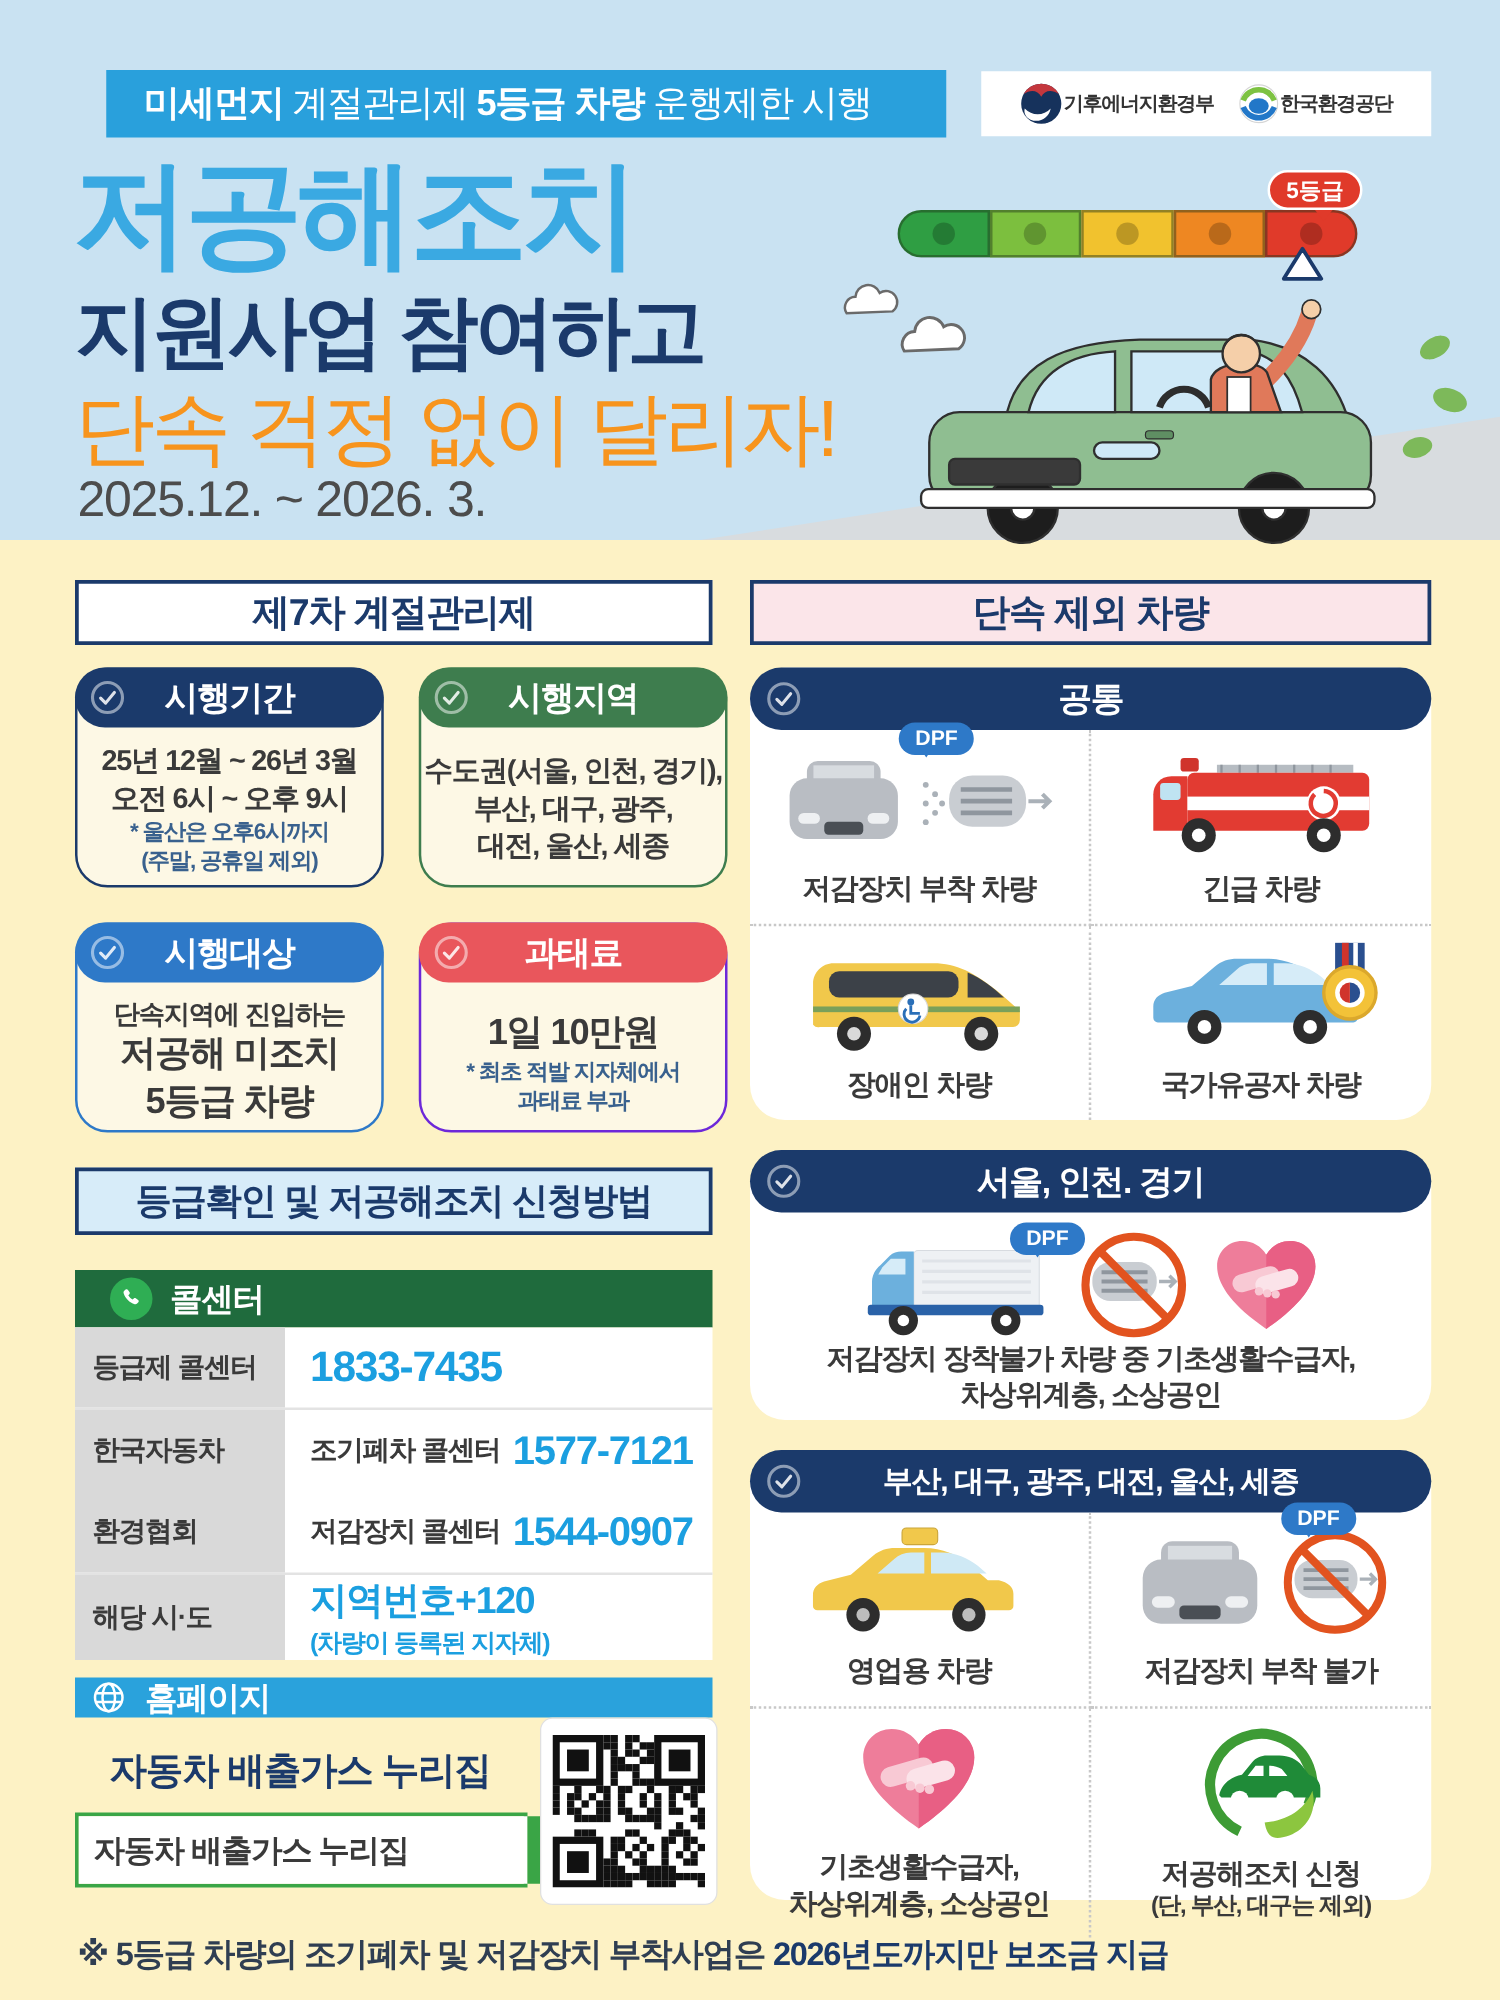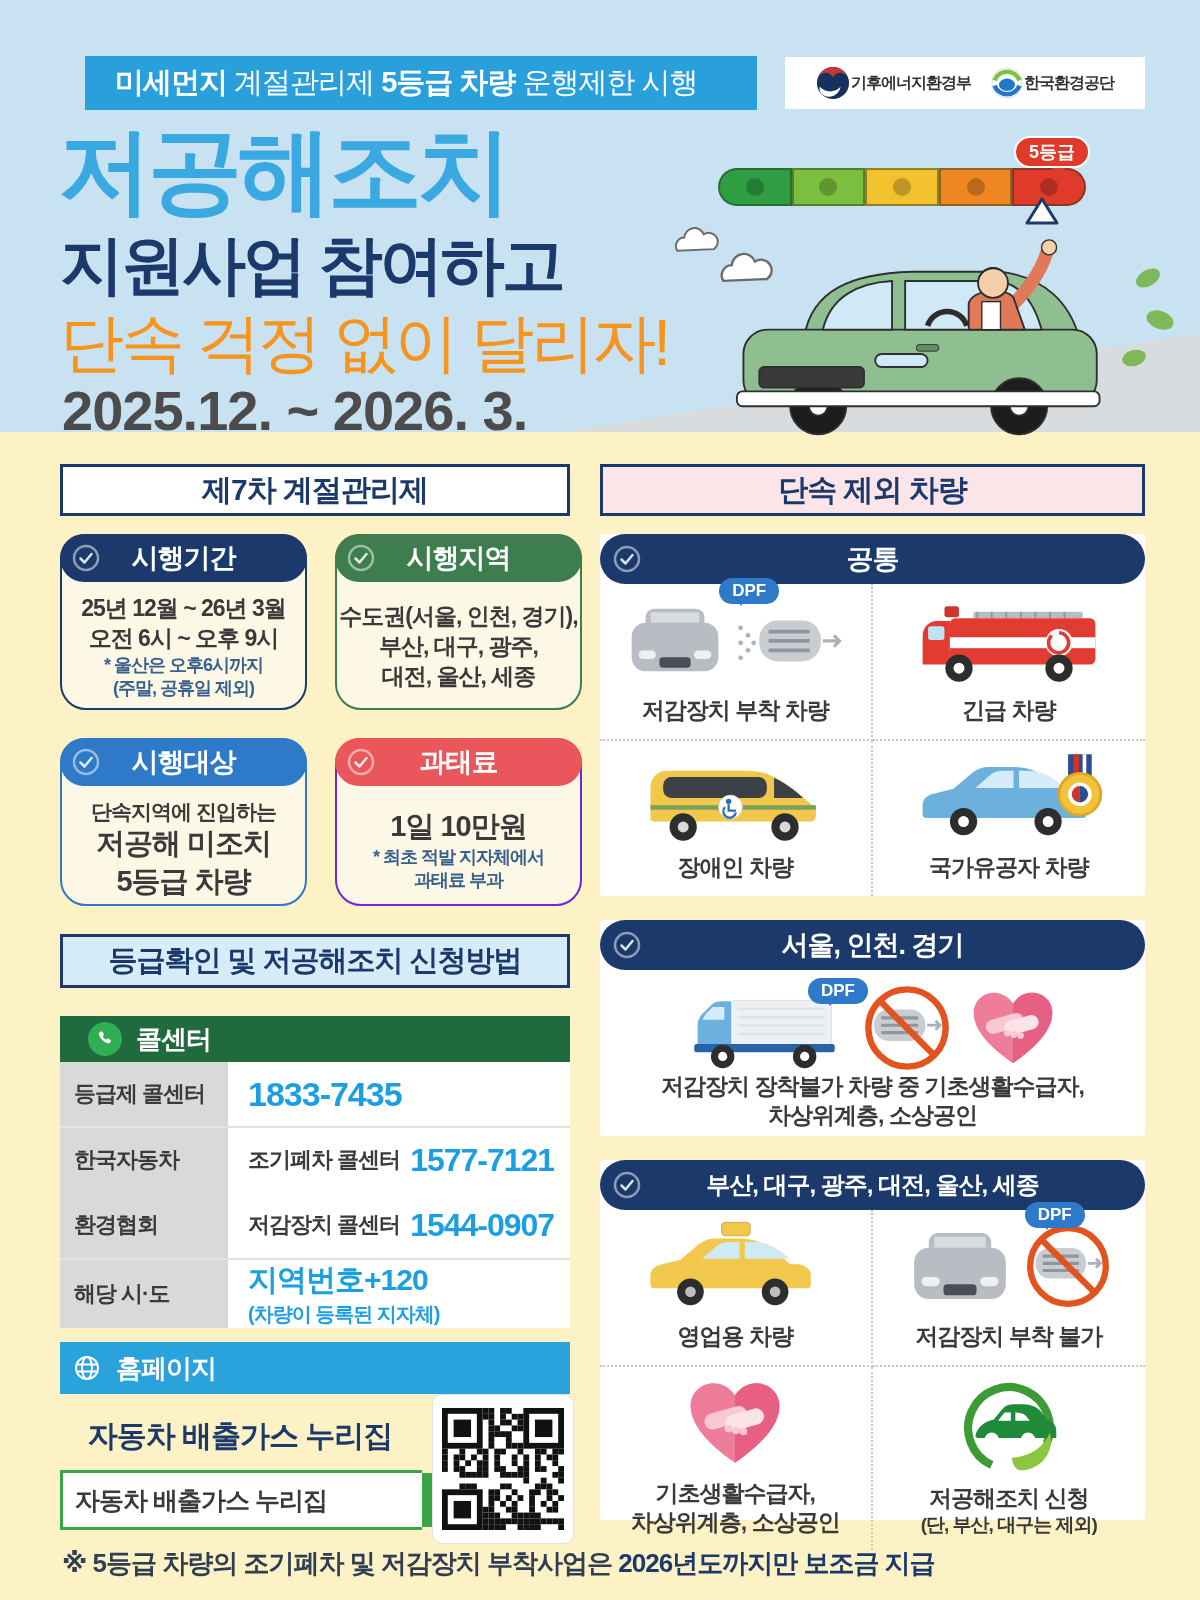--- a/index.html
+++ b/index.html
@@ -12,21 +12,21 @@
         clip-path:polygon(100% 12%,100% 100%,0 100%);}
   .topbar{position:absolute;left:85px;top:56px;width:672px;height:54px;background:#29a0dc;
           color:#fff;font-size:29px;display:flex;align-items:center;padding-left:30px;letter-spacing:-1px;}
   .topbar b{font-weight:800;}
   .logobox{position:absolute;left:785px;top:57px;width:360px;height:52px;background:#fff;
            display:flex;align-items:center;justify-content:center;gap:20px;}
   .logo{display:flex;align-items:center;gap:1px;font-size:16px;font-weight:700;color:#333;letter-spacing:-1px;}
   .t1{position:absolute;left:58px;top:108px;margin:0;font-size:94px;font-weight:900;color:#3aa9e2;letter-spacing:-4px;}
   .t2{position:absolute;left:60px;top:222px;margin:0;font-size:64px;font-weight:900;color:#1b3a6b;letter-spacing:-3px;}
   .t3{position:absolute;left:60px;top:300px;margin:0;font-size:64px;font-weight:400;color:#f7941d;letter-spacing:-3px;}
-  .period{position:absolute;left:62px;top:378px;font-size:56px;font-weight:700;color:#4c4c4c;letter-spacing:-1px;text-align:center;}
+  .period{position:absolute;left:62px;top:378px;font-size:40px;font-weight:400;color:#4c4c4c;letter-spacing:-1px;text-align:center;}
   .gauge{position:absolute;left:718px;top:168px;width:368px;height:38px;display:flex;}
   .seg{flex:1;border:2px solid rgba(30,50,25,.45);display:flex;align-items:center;justify-content:center;}
   .seg:first-child{border-radius:19px 0 0 19px;}
   .seg:last-child{border-radius:0 19px 19px 0;}
   .face{width:18px;height:18px;border-radius:50%;background:rgba(0,0,0,.22);}
   .gradeBubble{position:absolute;left:1014px;top:136px;width:76px;height:32px;background:#e03a2a;
                border:2px solid #fff;border-radius:16px;color:#fff;font-size:18px;font-weight:800;
                display:flex;align-items:center;justify-content:center;}
   .gradeBubble::after{content:"";position:absolute;left:36px;top:30px;border:7px solid transparent;border-top:9px solid #e03a2a;}
   .pointerTri{position:absolute;left:1024px;top:196px;}
@@ -76,40 +76,40 @@
   .tval{flex:1;display:flex;align-items:center;padding-left:20px;gap:10px;}
   .tval.col{flex-direction:column;align-items:flex-start;justify-content:center;gap:0;}
   .num{color:#1b9fe0;font-weight:800;font-size:32px;letter-spacing:-1px;}
   .num.big{font-size:34px;}
   .num.mid{font-size:30px;}
   .pfx{font-size:22px;font-weight:800;color:#3a3a3a;letter-spacing:-1px;}
   .nnote{font-size:20px;font-weight:700;color:#1b9fe0;letter-spacing:-1px;}
   .r1{height:64px;} .r2{height:66px;} .r3{height:66px;} .r4{height:70px;}
 
   
-  .bluebar{margin-top:14px;height:52px;background:#2aa2dc;display:flex;align-items:center;gap:14px;padding-left:12px;}
+  .bluebar{margin-top:14px;height:32px;background:#2aa2dc;display:flex;align-items:center;gap:14px;padding-left:12px;}
   .bluebar span{color:#fff;font-size:26px;font-weight:800;letter-spacing:-1px;}
   .siteblock{position:relative;height:172px;}
   .siteName{position:absolute;left:0;top:22px;width:360px;text-align:center;
             font-size:30px;font-weight:800;color:#1b3a6b;letter-spacing:-1px;}
   .searchbox{position:absolute;left:0;top:76px;width:362px;height:60px;border:3px solid #3aa546;
              background:#3aa546;display:flex;}
   .searchbox input{flex:1;border:0;outline:none;font-size:25px;font-weight:700;color:#3a3a3a;
                    padding:0 12px;background:#fff;letter-spacing:-1px;}
   .searchbox button{width:58px;border:0;background:#3aa546;cursor:pointer;display:flex;align-items:center;justify-content:center;}
   .qrbox{position:absolute;left:372px;top:0px;width:142px;height:150px;background:#fff;border-radius:10px;
          border:1px solid #e0e0e0;display:flex;align-items:center;justify-content:center;}
 
   .footnote{position:absolute;left:62px;top:1546px;width:1100px;font-size:26px;color:#2f3e52;
             font-weight:700;letter-spacing:-1px;white-space:nowrap;}
   .footnote b{color:#1b3a6b;font-weight:800;}
 
   
   .col-right .secbox.pink{margin-top:32px;}
-  .rcard{position:relative;background:#fff;border-radius:4px;margin-top:18px;}
+  .rcard{position:relative;background:#fff;border-radius:28px;margin-top:18px;}
   .rpill{position:absolute;left:0;right:0;top:0;height:50px;background:#1b3a6b;border-radius:25px;
          display:flex;align-items:center;justify-content:center;color:#fff;font-size:27px;font-weight:800;letter-spacing:-1px;}
   .rpill .chk{position:absolute;left:12px;top:10px;}
   .rpill.small{font-size:24px;}
   .rcard .grid2{position:absolute;left:0;right:0;top:50px;bottom:0;display:grid;grid-template-columns:1fr 1fr;}
   .cell{position:relative;display:flex;flex-direction:column;align-items:center;justify-content:flex-end;padding-bottom:14px;}
   .g-common .cell:nth-child(odd){border-right:2px dotted #c8c8c8;}
   .g-common .cell:nth-child(-n+2){border-bottom:2px dotted #c8c8c8;}
   .cap{font-size:23px;font-weight:800;color:#3a3a3a;letter-spacing:-1px;text-align:center;line-height:1.25;}
   .cap .sub{font-size:19px;font-weight:700;}

